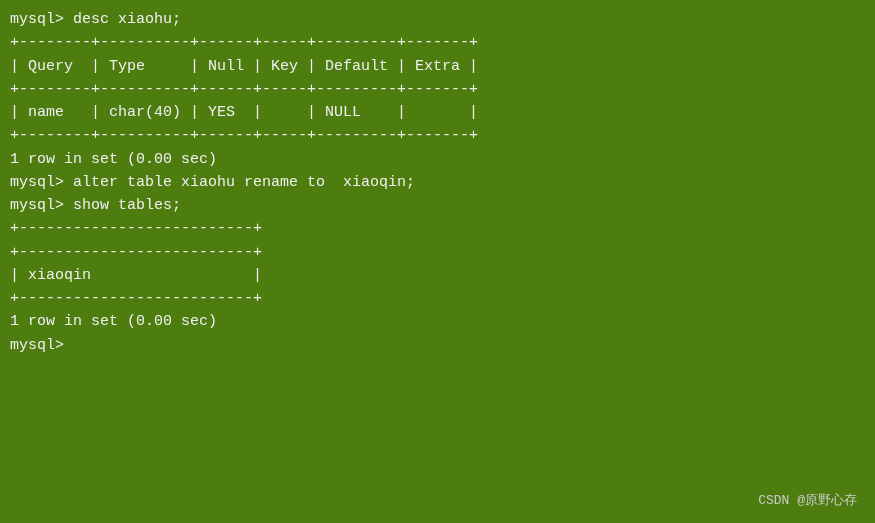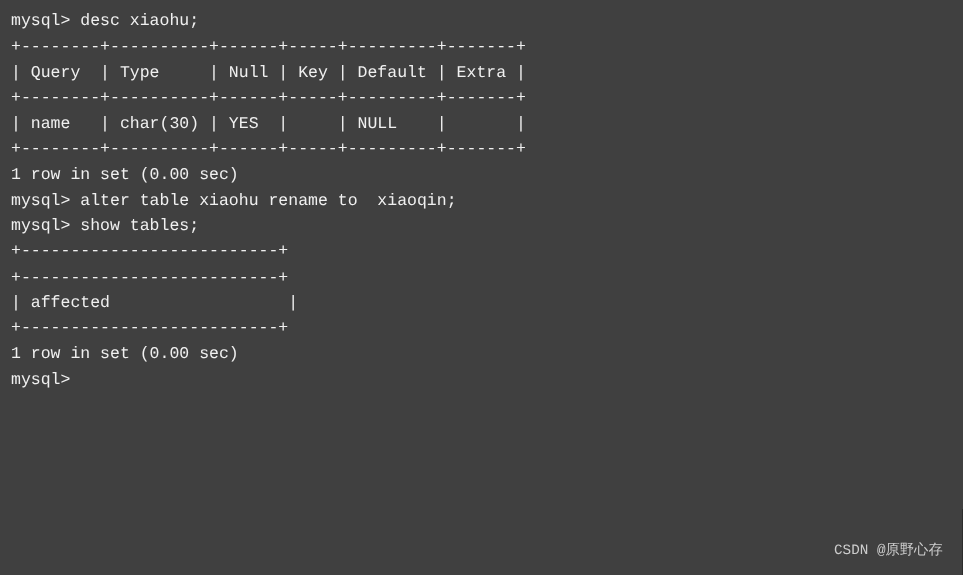--- a/index.html
+++ b/index.html
@@ -15,21 +15,21 @@
       font-family: 'Courier New', Courier, monospace;
       font-size: 15px;
       color: #f0f0f0;
       overflow: hidden;
       position: relative;
     }
 
     .terminal {
       width: 100%;
       height: 100%;
-      background-color: #404040;
+      background-color: #4d7c0f;
       padding: 8px 10px;
       position: relative;
     }
 
     .line {
       line-height: 1.55;
       white-space: pre;
       color: #f0f0f0;
     }
 
@@ -45,29 +45,29 @@
   </style>
 </head>
 <body>
 
 <div class="terminal">
   <div id="lines-container">
       <div class="line">mysql&gt; desc xiaohu;</div>
       <div class="line">+--------+----------+------+-----+---------+-------+</div>
       <div class="line">| Query  | Type     | Null | Key | Default | Extra |</div>
       <div class="line">+--------+----------+------+-----+---------+-------+</div>
-      <div class="line">| name   | char(30) | YES  |     | NULL    |       |</div>
+      <div class="line">| name   | char(40) | YES  |     | NULL    |       |</div>
       <div class="line">+--------+----------+------+-----+---------+-------+</div>
       <div class="line">1 row in set (0.00 sec)</div>
       <div class="line"></div>
       <div class="line">mysql&gt; alter table xiaohu rename to  xiaoqin;</div>
       <div class="line"></div>
       <div class="line">mysql&gt; show tables;</div>
       <div class="line">+--------------------------+</div>
       <div class="line">+--------------------------+</div>
-      <div class="line">| affected                  |</div>
+      <div class="line">| xiaoqin                  |</div>
       <div class="line">+--------------------------+</div>
       <div class="line">1 row in set (0.00 sec)</div>
       <div class="line"></div>
       <div class="line">mysql&gt; </div>
     </div>
   <div class="watermark">CSDN @原野心存</div>
 </div>
 
 </body></html>

